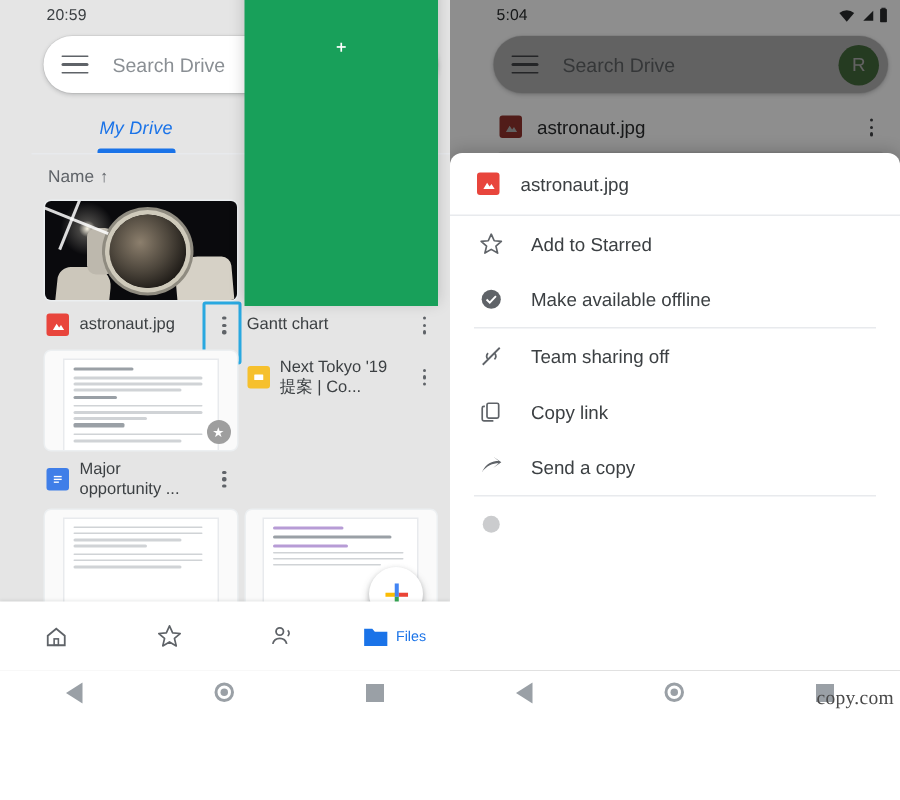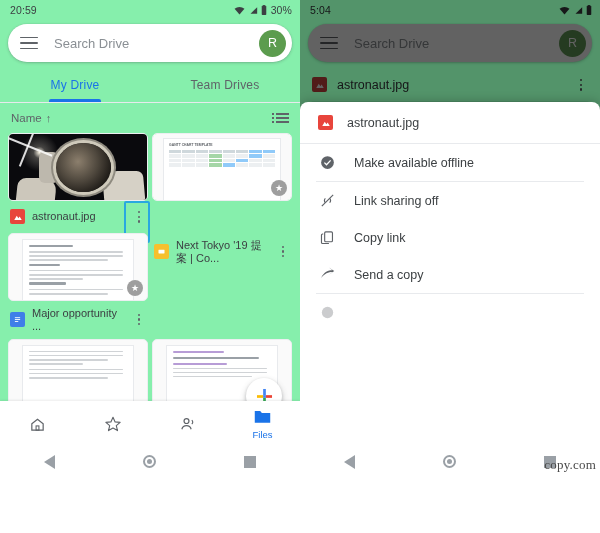--- a/index.html
+++ b/index.html
@@ -3,21 +3,21 @@
 <meta charset="utf-8">
 <style>
   * { box-sizing: border-box; margin: 0; padding: 0; }
   html, body {
     width: 600px; height: 533px;
     font-family: "Liberation Sans", sans-serif;
     background: #ffffff;
     overflow: hidden;
   }
   .screens { display: flex; width: 600px; height: 533px; }
-  .phone { position: relative; width: 300px; height: 476px; background: #86efac; overflow: hidden; }
+  .phone { position: relative; width: 300px; height: 476px; background: #e5e5e5; overflow: hidden; padding-left: 21px; }
 
   
   .statusbar {
     height: 20px; display: flex; align-items: center;
     justify-content: space-between; padding: 0 8px 0 10px;
     font-size: 10.5px; color: #3c4043; letter-spacing: .1px;
   }
   .status-right { display: flex; align-items: center; gap: 3px; }
   .ico-wifi { width: 11px; height: 9px; }
   .ico-sig  { width: 10px; height: 9px; }
@@ -35,32 +35,32 @@
                justify-content: space-between; cursor: pointer; }
   .hamburger span { display: block; height: 1.8px; background: #5f6368; border-radius: 1px; }
   .search-placeholder { flex: 1; margin-left: 16px; font-size: 13px; color: #8a8f94; }
   .avatar {
     width: 27px; height: 27px; border-radius: 50%; background: #5c9c4e;
     color: #fff; font-size: 12.5px; display: flex; align-items: center;
     justify-content: center; font-weight: 400;
   }
 
   
-  .tabs { display: flex; height: 34px; position: relative; }
+  .tabs { display: flex; height: 34px; position: relative; font-style: italic; }
   .tab { flex: 1; display: flex; align-items: center; justify-content: center;
          font-size: 12px; color: #5f6368; letter-spacing: .2px; position: relative; }
   .tab.active { color: #1a73e8; font-weight: 500; }
   .tab.active::after {
     content: ""; position: absolute; bottom: 0; left: 50%; transform: translateX(-50%);
     width: 52px; height: 2.6px; background: #1a73e8; border-radius: 2px 2px 0 0;
   }
   .tabs-divider { height: 1px; background: #e8eaed; }
 
   
-  .sortrow { height: 30px; display: flex; align-items: center;
+  .sortrow { height: 30px; display: flex; 
              justify-content: space-between; padding: 0 11px; gap: 31px; }
   .sortlabel { font-size: 11.5px; color: #5f6368; display: flex; align-items: center; gap: 4px; }
   .arrow-up { font-size: 11px; color: #5f6368; }
   .listicon { display: flex; flex-direction: column; gap: 2.5px; }
   .listicon i { display: block; width: 13px; height: 1.6px; background: #5f6368; position: relative; }
   .listicon i::before { content:""; position:absolute; left:-4px; top:0; width:2px; height:1.6px; background:#5f6368; }
 
   
   .grid { display: grid; grid-template-columns: 1fr 1fr; gap: 0px 4px; padding: 0 8px; }
   .card { position: relative; padding-bottom: 6px; }
@@ -135,21 +135,21 @@
     box-shadow: 0 3px 6px rgba(60,64,67,.3), 0 1px 3px rgba(60,64,67,.2);
     display: flex; align-items: center; justify-content: center;
   }
 
   
   .bottomnav {
     position: absolute; left: 0; bottom: 29px; width: 100%; height: 46px;
     background: #fff; display: flex; align-items: center;
     box-shadow: 0 -1px 2px rgba(60,64,67,.10);
   }
-  .navitem { flex: 1; display: flex; flex-direction: column; align-items: center;
+  .navitem { flex: 1; display: flex; flex-direction: row; align-items: center;
              justify-content: center; gap: 4px; color: #5f6368; }
   .navitem.active { color: #1a73e8; }
   .navlabel { font-size: 9.5px; font-weight: 500; }
 
   
   .sysnav { position: absolute; left: 0; bottom: 0; width: 100%; height: 29px;
             background: #fff; display: flex; align-items: center; justify-content: space-around; }
   .sys-back { width:0;height:0;border-top:7px solid transparent;border-bottom:7px solid transparent;border-right:11px solid #9aa0a6; }
   .sys-home { width:13px;height:13px;border-radius:50%;border:2px solid #9aa0a6; position:relative; }
   .sys-home::after { content:""; position:absolute; inset:2px; border-radius:50%; background:#9aa0a6; }
@@ -303,20 +303,34 @@
                   <div class="c g"></div>
                   <div class="c b"></div>
                   <div class="c"></div>
                   <div class="c"></div>
                   <div class="c"></div>
               </div>
             </div>
           </div>
           <div class="star-badge">★</div>
         </div>
+        <div class="meta">
+          <div class="ftype sheet">
+            <svg width="9" height="9" viewBox="0 0 24 24">
+                <rect x="4" y="10" width="16" height="3" fill="#fff"></rect>
+                <rect x="10.5" y="4" width="3" height="16" fill="#fff"></rect>
+              </svg>
+          </div>
+          <div class="fname">Gantt chart</div>
+          <div class="kebab">
+              <b></b>
+              <b></b>
+              <b></b>
+            </div>
+        </div>
       </div>
 
       <div class="card">
         <div class="thumb doc">
           <div class="page">
             <div class="line hd"></div>
             <div class="line l"></div>
               <div class="line l"></div>
               <div class="line m"></div>
             <div class="line hd" style="width:32%"></div>
@@ -497,40 +511,48 @@
         <div class="ftype img">
           <svg width="10" height="10" viewBox="0 0 24 24">
               <path d="M3 19 L9 9 L13 15 L16 11 L21 19 Z" fill="#fff"></path>
             </svg>
         </div>
         <div class="sheet-title">astronaut.jpg</div>
       </div>
       <div class="sheet-div full"></div>
 
 
+      <div class="mitem">
+        <span class="micon">
+          <svg width="17" height="17" viewBox="0 0 24 24">
+              <path d="M12 3 L14.8 9.2 L21.5 9.8 L16.4 14.2 L18 20.8 L12 17.3 L6 20.8 L7.6 14.2 L2.5 9.8 L9.2 9.2 Z" fill="none" stroke="#5f6368" stroke-width="1.6" stroke-linejoin="round"></path>
+            </svg>
+        </span>
+        <span class="mlabel">Add to Starred</span>
+      </div>
 
       <div class="mitem">
         <span class="micon">
           <svg width="17" height="17" viewBox="0 0 24 24">
               <circle cx="12" cy="12" r="9" fill="#5f6368"></circle>
               <path d="M7.6 12.2 L10.6 15.2 L16.4 9" fill="none" stroke="#fff" stroke-width="1.8"></path>
             </svg>
         </span>
         <span class="mlabel">Make available offline</span>
       </div>
       <div class="sheet-div"></div>
 
       <div class="mitem">
         <span class="micon">
           <svg width="17" height="17" viewBox="0 0 24 24">
               <path d="M9 15 a4 4 0 0 1 0-6 M15 9 a4 4 0 0 1 0 6" fill="none" stroke="#5f6368" stroke-width="1.7"></path>
               <path d="M4 20 L20 4" stroke="#5f6368" stroke-width="1.7"></path>
             </svg>
         </span>
-        <span class="mlabel">Link sharing off</span>
+        <span class="mlabel">Team sharing off</span>
       </div>
 
       <div class="mitem">
         <span class="micon">
           <svg width="17" height="17" viewBox="0 0 24 24">
               <rect x="8" y="4" width="11" height="14" rx="1.5" fill="none" stroke="#5f6368" stroke-width="1.6"></rect>
               <path d="M6 7 H5 a1.5 1.5 0 0 0-1.5 1.5 V19 a1.5 1.5 0 0 0 1.5 1.5 H14" fill="none" stroke="#5f6368" stroke-width="1.6"></path>
             </svg>
         </span>
         <span class="mlabel">Copy link</span>

